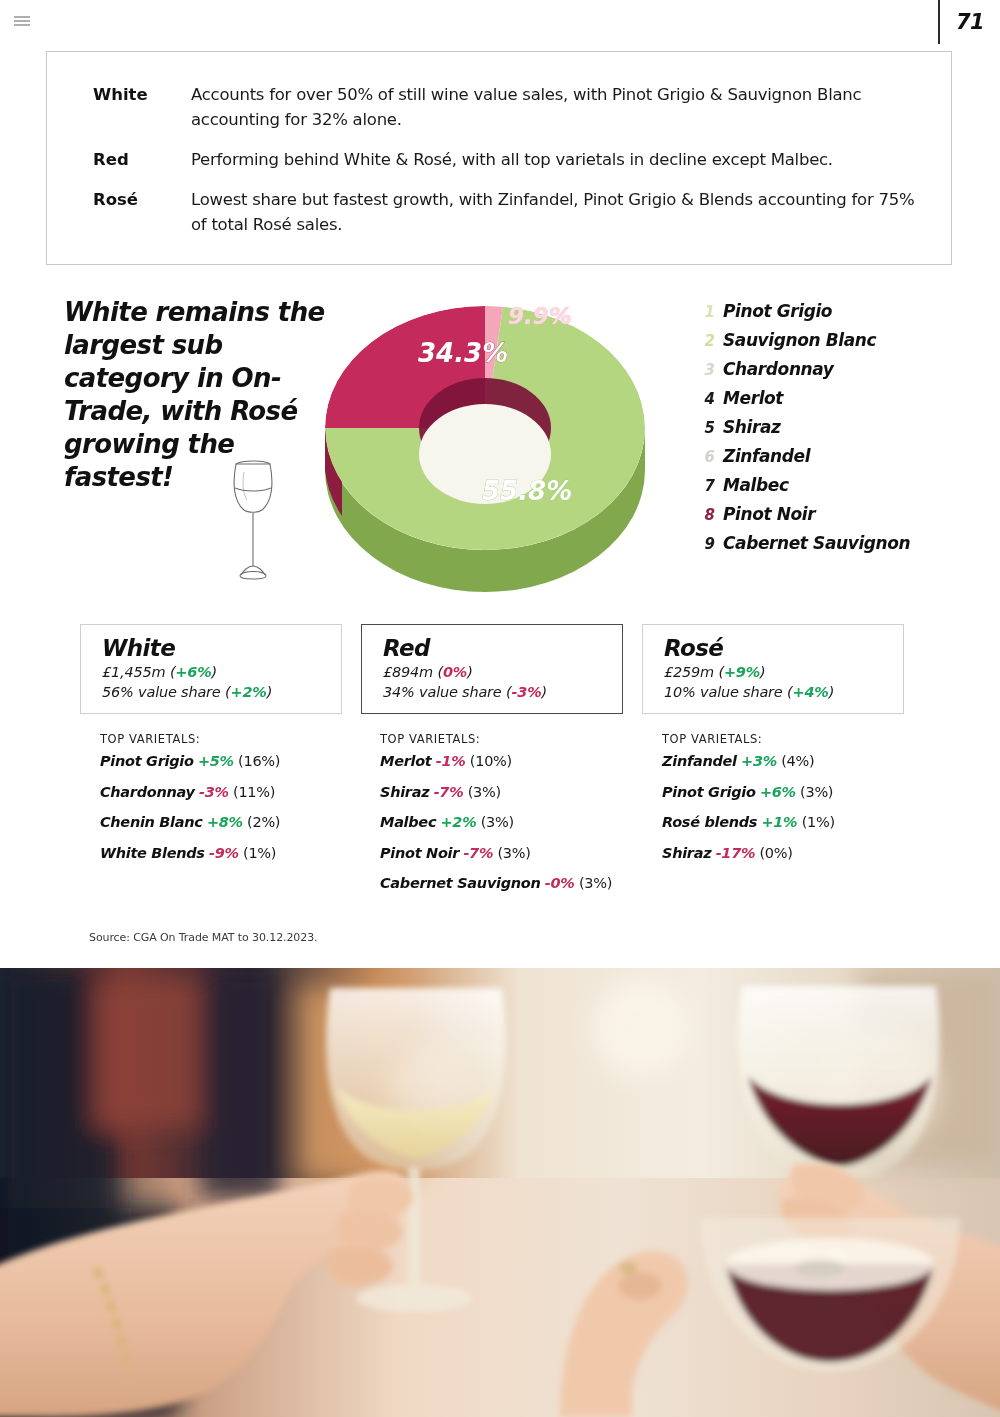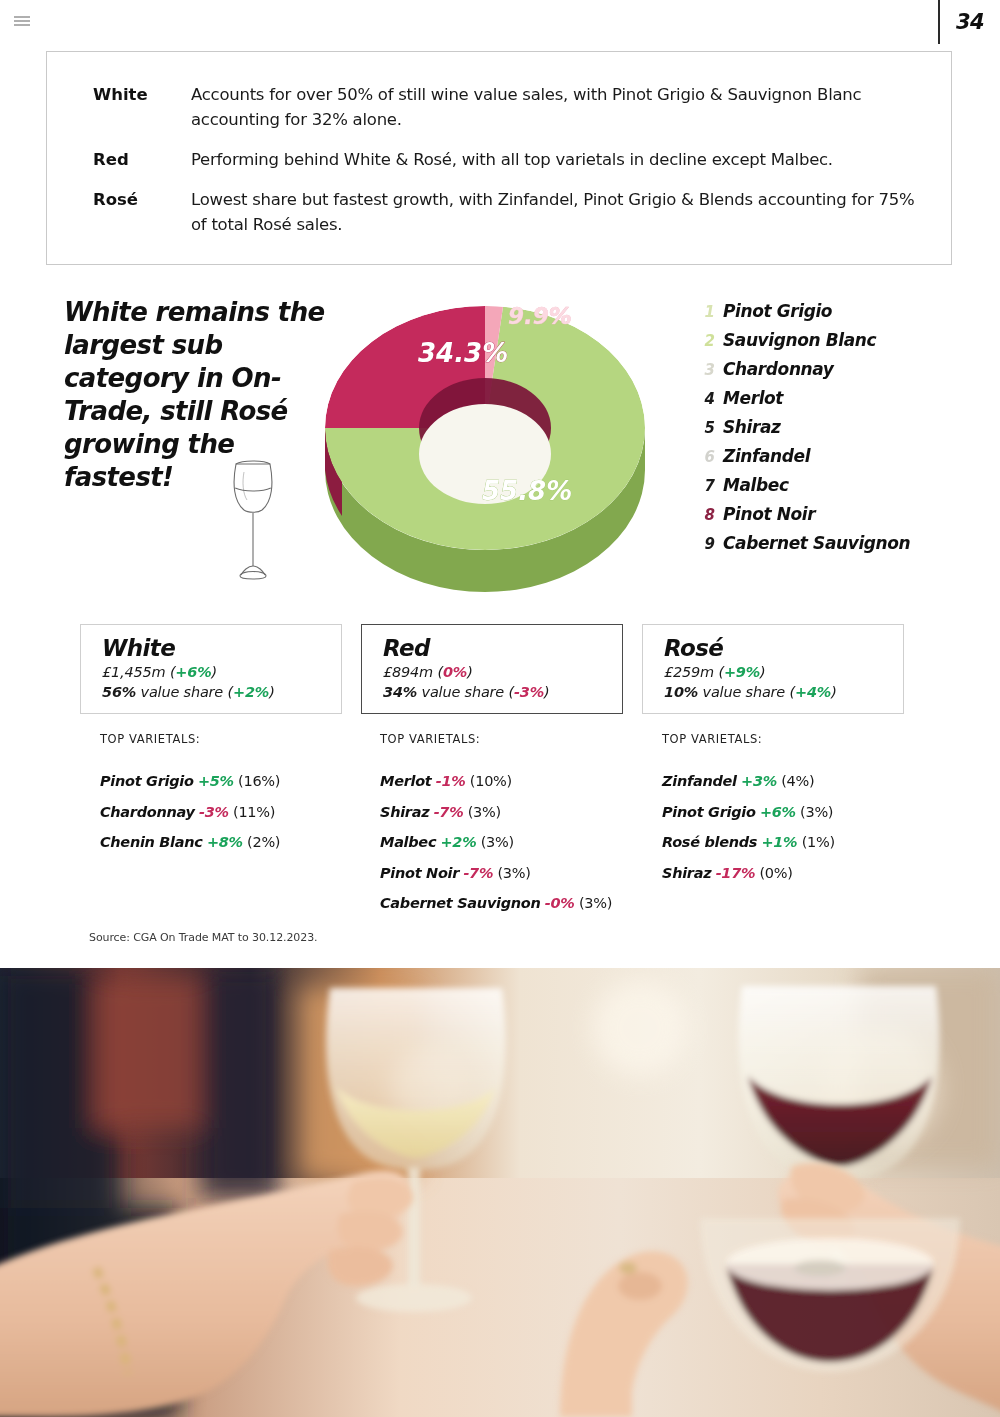--- a/index.html
+++ b/index.html
@@ -107,33 +107,32 @@
   .card-title {
     font-family: "DejaVu Sans", sans-serif;
     font-weight: 800; font-style: italic; font-size: 23px;
     color: #111; letter-spacing: -0.6px; line-height: 27px;
   }
   .card-line {
     font-family: "DejaVu Sans", sans-serif;
     font-style: italic; font-size: 14.5px; color: #1a1a1a;
     line-height: 20px; letter-spacing: -0.2px;
   }
-  .card-line b { font-weight: 700; text-align: center; }
+  .card-line b { font-weight: 400; text-align: center; }
   .delta { font-weight: 800; font-style: italic; }
 
   
   .varietals { position: absolute; left: 100px; top: 732px; width: 860px; }
   .vcol { position: absolute; top: 0; width: 290px; }
   .vcol.v1 { left: 0; }
   .vcol.v2 { left: 280px; }
   .vcol.v3 { left: 562px; }
   .vhead {
     font-family: "DejaVu Sans", sans-serif;
     font-size: 11.5px; color: #222; letter-spacing: 0.6px;
-    margin-bottom: 20px;
   }
   .vrow {
     font-family: "DejaVu Sans", sans-serif;
     font-size: 14.5px; line-height: 30.5px;
     color: #1a1a1a; letter-spacing: -0.3px;
     white-space: nowrap;
   }
   .vname { font-weight: 800; font-style: italic; color: #111; }
   .vdelta { font-weight: 800; font-style: italic; }
   .vshare { font-style: normal; color: #1a1a1a; }
@@ -150,41 +149,41 @@
   .photo svg { display: block; width: 1000px; height: 449px; }
 </style>
 </head>
 <body>
 
 <div id="page">
 
   <div class="corner-mark"></div>
 
   <div class="page-num-wrap">
-    <span class="page-num">34</span>
+    <span class="page-num">71</span>
   </div>
 
   <div class="summary-box">
     <div class="summary-inner">
       <div class="sum-row">
         <div class="sum-label">White</div>
         <div class="sum-text">Accounts for over 50% of still wine value sales, with Pinot Grigio &amp; Sauvignon Blanc accounting for 32% alone.</div>
       </div>
       <div class="sum-row">
         <div class="sum-label">Red</div>
         <div class="sum-text">Performing behind White &amp; Rosé, with all top varietals in decline except Malbec.</div>
       </div>
       <div class="sum-row">
         <div class="sum-label">Rosé</div>
         <div class="sum-text">Lowest share but fastest growth, with Zinfandel, Pinot Grigio &amp; Blends accounting for 75% of total Rosé sales.</div>
       </div>
     </div>
   </div>
 
-  <div class="headline">White remains the largest sub category in On-Trade, still Rosé growing the fastest!</div>
+  <div class="headline">White remains the largest sub category in On-Trade, with Rosé growing the fastest!</div>
 
   <div class="glass-art">
     <svg viewBox="0 0 62 128" xmlns="http://www.w3.org/2000/svg">
       <g fill="none" stroke="#6d6d6d" stroke-width="1.1">
         <path d="M14 6 C10 26, 12 44, 22 52 C26 55, 36 55, 40 52 C50 44, 52 26, 48 6 Z"></path>
         <path d="M14 6 C20 2, 42 2, 48 6"></path>
         <path d="M13.2 30 C22 34, 40 34, 48.8 30"></path>
         <path d="M31 55 L31 108"></path>
         <path d="M18 118 C18 112, 44 112, 44 118 C44 122, 18 122, 18 118 Z"></path>
         <path d="M31 108 C26 108, 21 113, 19 117"></path>
@@ -318,20 +317,25 @@
       </div>
       <div class="vrow">
         <span class="vname">Chardonnay</span>
         <span class="vdelta" style="color:#c42a5c">-3%</span>
         <span class="vshare">(11%)</span>
       </div>
       <div class="vrow">
         <span class="vname">Chenin Blanc</span>
         <span class="vdelta" style="color:#1aa35a">+8%</span>
         <span class="vshare">(2%)</span>
+      </div>
+      <div class="vrow">
+        <span class="vname">White Blends</span>
+        <span class="vdelta" style="color:#c42a5c">-9%</span>
+        <span class="vshare">(1%)</span>
       </div>
     </div>
 
     <div class="vcol v2">
       <div class="vhead">TOP VARIETALS:</div>
       <div class="vrow">
         <span class="vname">Merlot</span>
         <span class="vdelta" style="color:#c42a5c">-1%</span>
         <span class="vshare">(10%)</span>
       </div>

